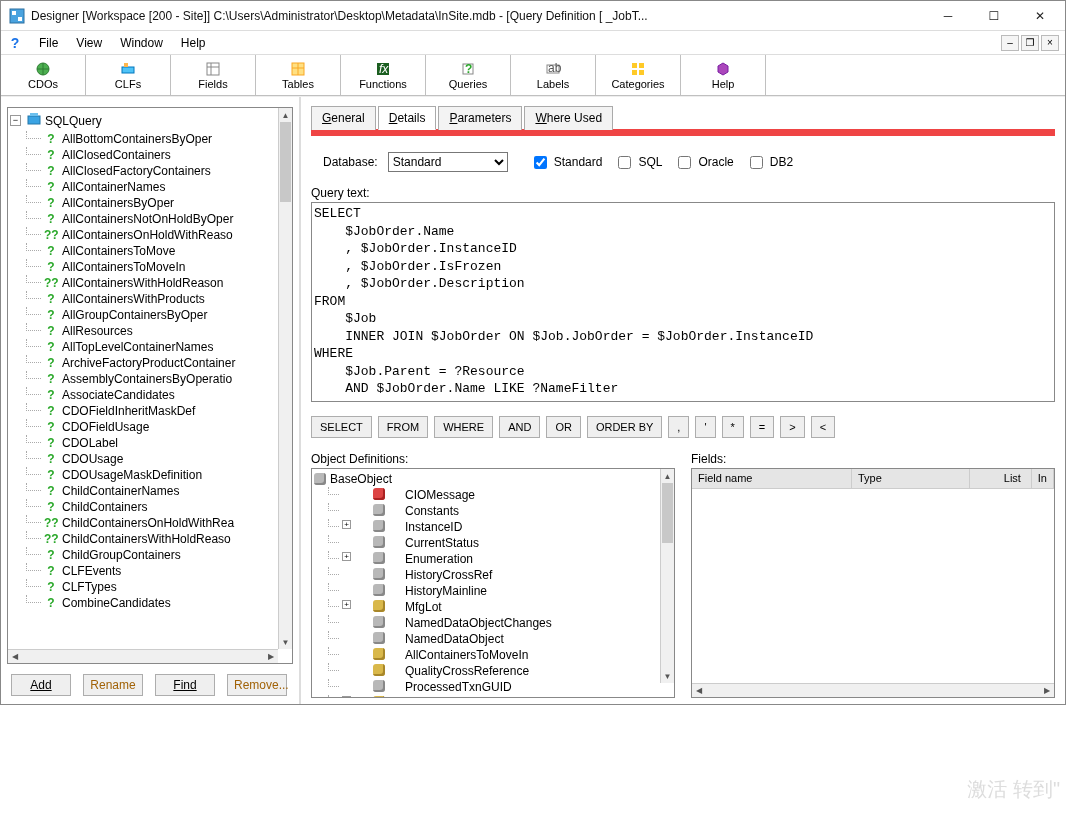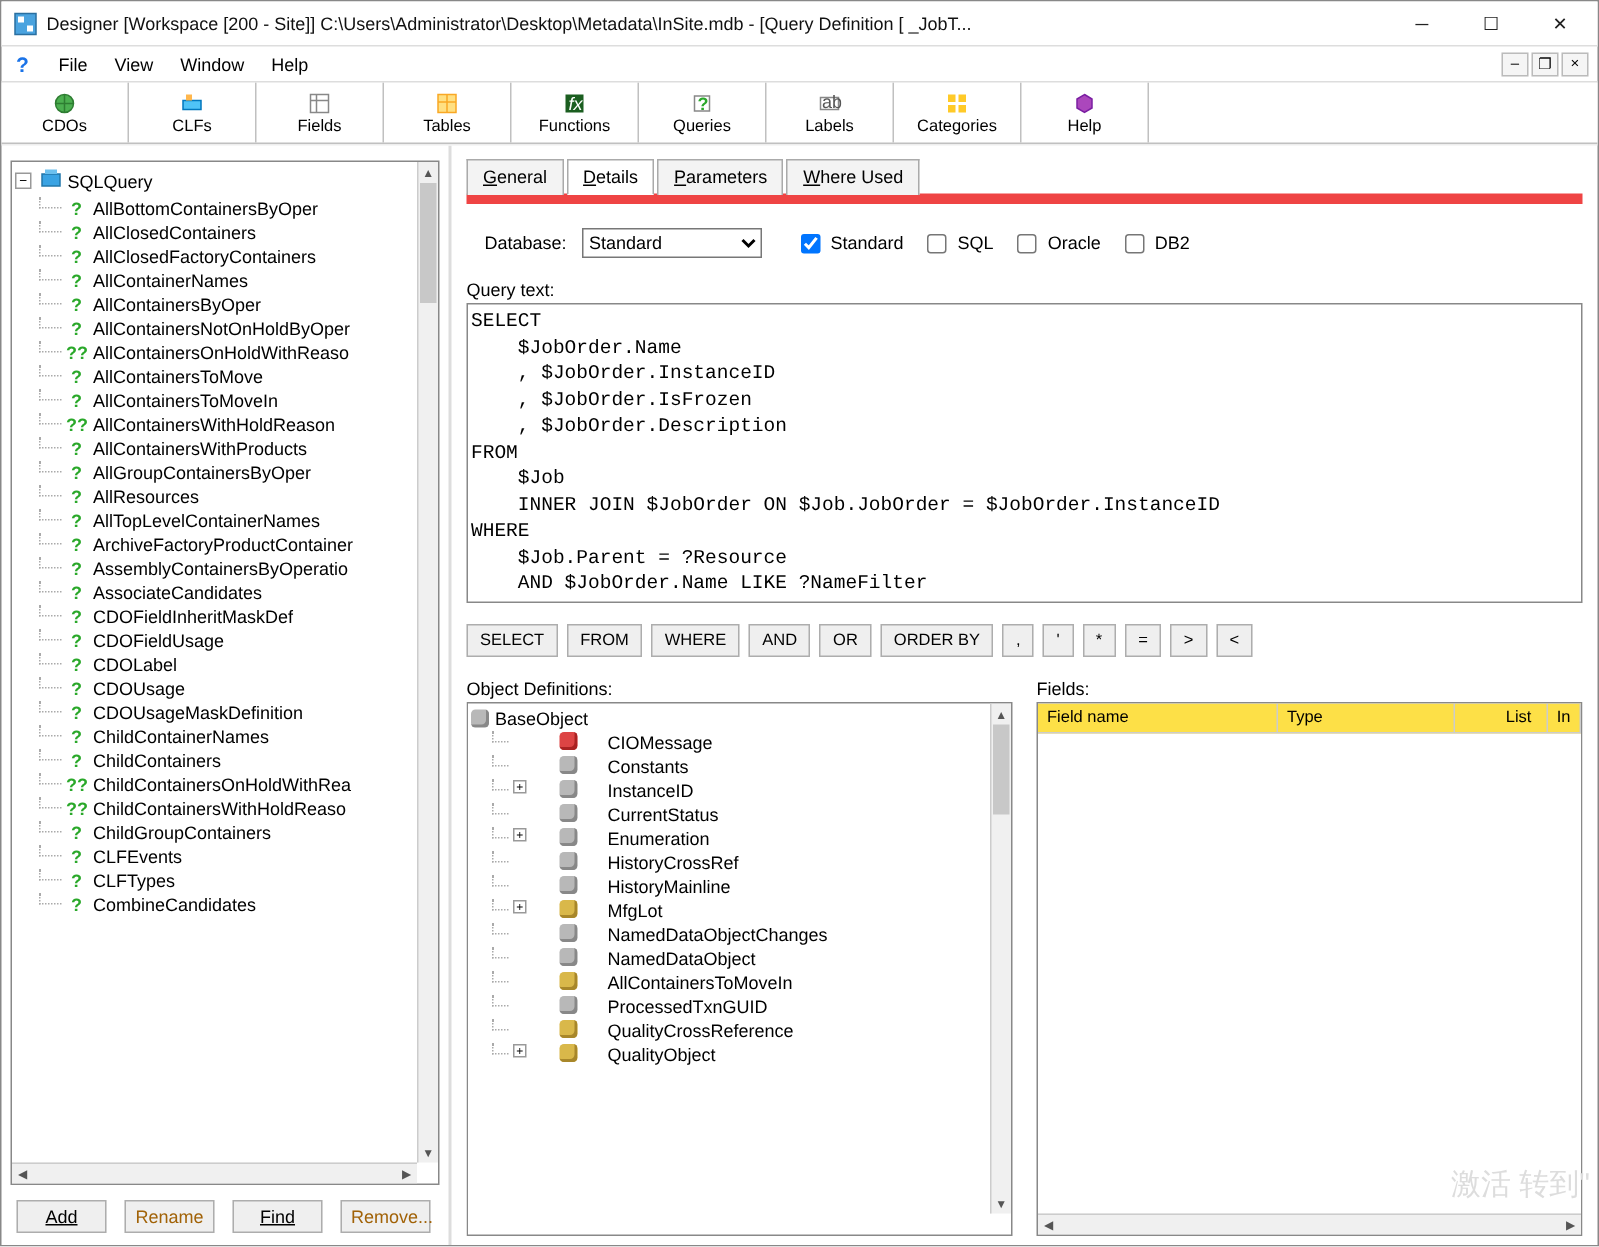--- a/index.html
+++ b/index.html
@@ -1,17 +1,17 @@
 <!DOCTYPE html>
 <html><head>
 <meta charset="utf-8">
 <style>
 * { box-sizing: border-box; font-family: Tahoma, "Segoe UI", sans-serif; font-size: 12px; }
 body { margin: 0; background: #fff; user-select: none; }
-.window { width: 1066px; height: 831px; display: flex; flex-direction: column; border: 1px solid #888; }
+.window { width: 1066px; height: 705px; display: flex; flex-direction: column; border: 1px solid #888; }
 .titlebar { height: 30px; display: flex; align-items: center; padding: 0 2px 0 8px; background: #fff; border-bottom: 1px solid #ddd; }
 .titlebar .ticon { width: 16px; height: 16px; margin-right: 6px; }
 .titlebar .ttext { flex: 1; font-size: 12px; color: #111; white-space: nowrap; overflow: hidden; }
 .winbtns { display: flex; gap: 0; }
 .winbtn { width: 46px; height: 30px; display: flex; align-items: center; justify-content: center; color: #222; }
 .menubar { height: 24px; display: flex; align-items: center; padding: 0 6px; gap: 2px; border-bottom: 1px solid #ddd; position: relative; }
 .menubar .help-icon { width: 16px; text-align: center; color: #1a73e8; font-weight: bold; font-size: 14px; margin-right: 6px; }
 .menubar .menuitem { padding: 3px 8px; }
 .mdi-ctrl { position: absolute; right: 6px; display: flex; gap: 2px; }
 .mdi-ctrl span { width: 18px; height: 16px; display: flex; align-items: center; justify-content: center; border: 1px solid #bbb; font-size: 10px; background: #f5f5f5; }
@@ -60,21 +60,21 @@
 .objtree ul { list-style: none; padding-left: 28px; margin: 0; }
 .objtree li { display: flex; align-items: flex-start; gap: 20px; padding: 1px 0; position: relative; white-space: nowrap;}
 .objtree li::before { content:''; position:absolute; left:-14px; top:0; bottom:50%; border-left:1px dotted #aaa; border-bottom:1px dotted #aaa; width:10px;}
 .exp { width:9px; height:9px; border:1px solid #999; font-size:8px; display:inline-flex; align-items:center; justify-content:center; margin-right:2px; line-height:1;}
 .noexp { width:11px; display:inline-block;}
 .objico { width:12px; height:12px; border-radius:3px; display:inline-block;}
 .ico-gray { background:#b8b8b8; box-shadow: inset -2px -2px 0 #888;}
 .ico-red { background:#d44; box-shadow: inset -2px -2px 0 #a22;}
 .ico-gold { background:#d9b84a; box-shadow: inset -2px -2px 0 #a8872a;}
 .fields-wrap { flex:1; border:1px solid #888; display:flex; flex-direction:column; background:#fff; overflow:hidden;}
-.fields-hdr { display:flex; background:#fde047; border-bottom:1px solid #ccc; height:20px;}
+.fields-hdr { display:flex; background:#e5e5e5; border-bottom:1px solid #ccc; height:20px;}
 .fields-hdr div { padding:3px 6px; border-right:1px solid #ccc; font-size:11px; }
 .fh-name { flex: 0 0 160px;} .fh-type { flex: 1;} .fh-list{flex:0 0 34px;margin-left:28px;} .fh-in{flex:0 0 18px;}
 .fields-body { flex:1; position:relative;}
 .fields-hscroll { height:14px; background:#f0f0f0; border-top:1px solid #ccc; display:flex; justify-content:space-between;}
 .fields-hscroll .arr { width:14px; display:flex; align-items:center; justify-content:center; font-size:8px; color:#555;}
 .watermark { position:absolute; right:6px; bottom:28px; color:#ddd; font-size:20px; pointer-events:none;}
 </style>
 </head>
 <body>
 
@@ -450,27 +450,27 @@
                     <span class="objico ico-gray"></span>
                     <span>NamedDataObject</span>
                   </li>
                   <li>
                     <span class="noexp"></span>
                     <span class="objico ico-gold"></span>
                     <span>AllContainersToMoveIn</span>
                   </li>
                   <li>
                     <span class="noexp"></span>
-                    <span class="objico ico-gray"></span>
-                    <span>ProcessedTxnGUID</span>
-                  </li>
-                  <li>
-                    <span class="noexp"></span>
                     <span class="objico ico-gold"></span>
                     <span>QualityCrossReference</span>
+                  </li>
+                  <li>
+                    <span class="noexp"></span>
+                    <span class="objico ico-gray"></span>
+                    <span>ProcessedTxnGUID</span>
                   </li>
                   <li>
                     <span class="exp">+</span>
                     <span class="objico ico-gold"></span>
                     <span>QualityObject</span>
                   </li>
                 </ul>
             </div>
             <div class="vscroll">
               <div class="arr">▲</div>

